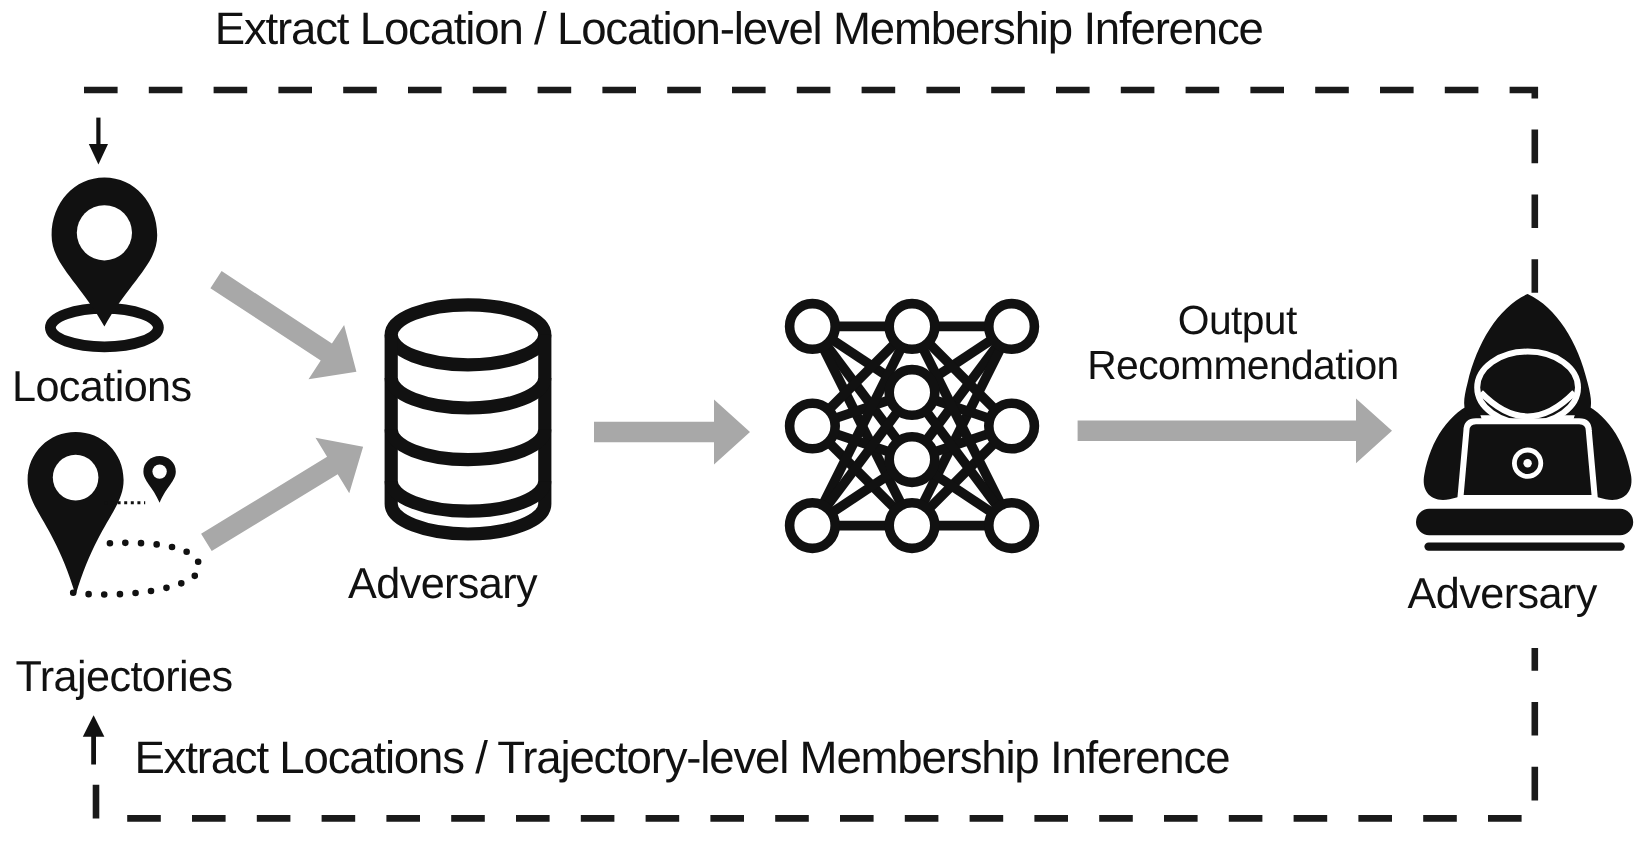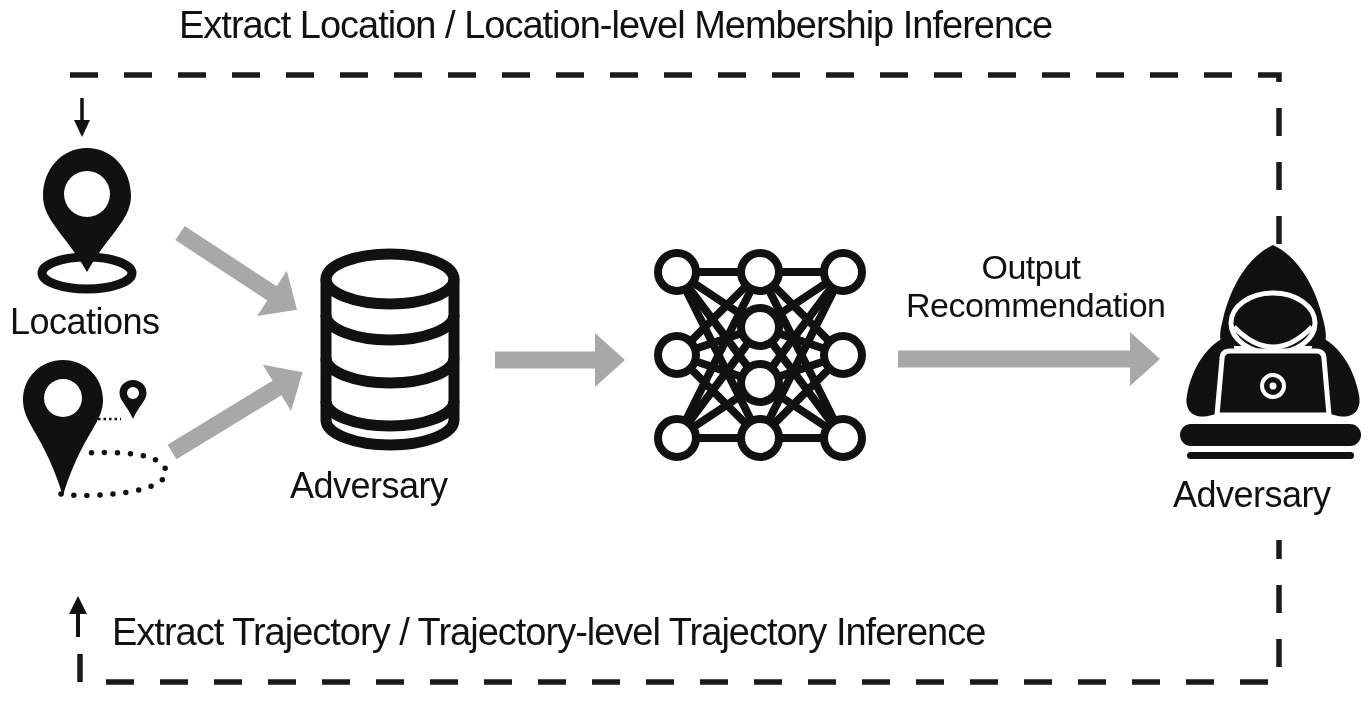--- a/index.html
+++ b/index.html
@@ -19,21 +19,21 @@
   }
   svg{display:block;}
 </style>
 </head>
 <body>
 
 <div id="canvas">
 
   <div class="abs heading" style="left:179px;top:4px;width:1000px;">Extract Location / Location-level Membership Inference</div>
 
-  <div class="abs heading" style="left:112px;top:611px;width:1000px;">Extract Trajectory / Trajectory-level Trajectory Inference</div>
+  <div class="abs heading" style="left:112px;top:611px;width:1000px;">Extract Locations / Trajectory-level Membership Inference</div>
 
   <svg class="abs" style="left:0;top:0;" width="1372" height="709" viewBox="0 0 1372 709">
 
     <path d="M70,75 H1279 V248" fill="none" stroke="#1a1a1a" stroke-width="5.5" stroke-dasharray="28 26"></path>
 
     <path d="M80,654 V682 H1279 V540" fill="none" stroke="#1a1a1a" stroke-width="5.5" stroke-dasharray="28 26"></path>
 
     <g stroke="#111" fill="#111">
       <line x1="82" y1="98" x2="82" y2="124" stroke-width="3.5"></line>
       <polygon points="82,137 74,120 90,120" stroke="none"></polygon>
@@ -69,20 +69,21 @@
   <div class="abs nodelabel" style="left:10px;top:303px;width:160px;">Locations</div>
 
   <svg class="abs" style="left:15px;top:358px;" width="165" height="150" viewBox="0 0 165 150">
     <path fill="#111" d="M48,2 C26,2 8,19 8,42 C8,66 30,78 48,138 C66,78 88,66 88,42 C88,19 70,2 48,2 Z"></path>
     <circle cx="48" cy="40" r="19" fill="#fff"></circle>
     <path fill="#111" d="M118,22 c-7.5,0 -13.5,5.5 -13.5,13 c0,8 7.5,12 13.5,26 c6,-14 13.5,-18 13.5,-26 c0,-7.5 -6,-13 -13.5,-13 z"></path>
     <circle cx="118" cy="35" r="6" fill="#fff"></circle>
     <path d="M72,61 H106" fill="none" stroke="#111" stroke-width="2.5" stroke-dasharray="2.5 3"></path>
     <path d="M46,136 C85,141 148,133 151,116 C153,100 122,92 70,95" fill="none" stroke="#111" stroke-width="5.5" stroke-linecap="round" stroke-dasharray="0 13"></path>
   </svg>
+  <div class="abs nodelabel" style="left:13px;top:545px;width:180px;">Trajectories</div>
 
   <svg class="abs" style="left:315px;top:248px;" width="150" height="205" viewBox="0 0 150 205">
     <g fill="none" stroke="#111" stroke-width="11">
       <ellipse cx="75" cy="31" rx="64" ry="25"></ellipse>
       <line x1="11" y1="31" x2="11" y2="172"></line>
       <line x1="139" y1="31" x2="139" y2="172"></line>
       <path d="M11,67 A64,25 0 0 0 139,67"></path>
       <path d="M11,110 A64,25 0 0 0 139,110"></path>
       <path d="M11,153 A64,25 0 0 0 139,153"></path>
       <path d="M11,172 A64,25 0 0 0 139,172"></path>

